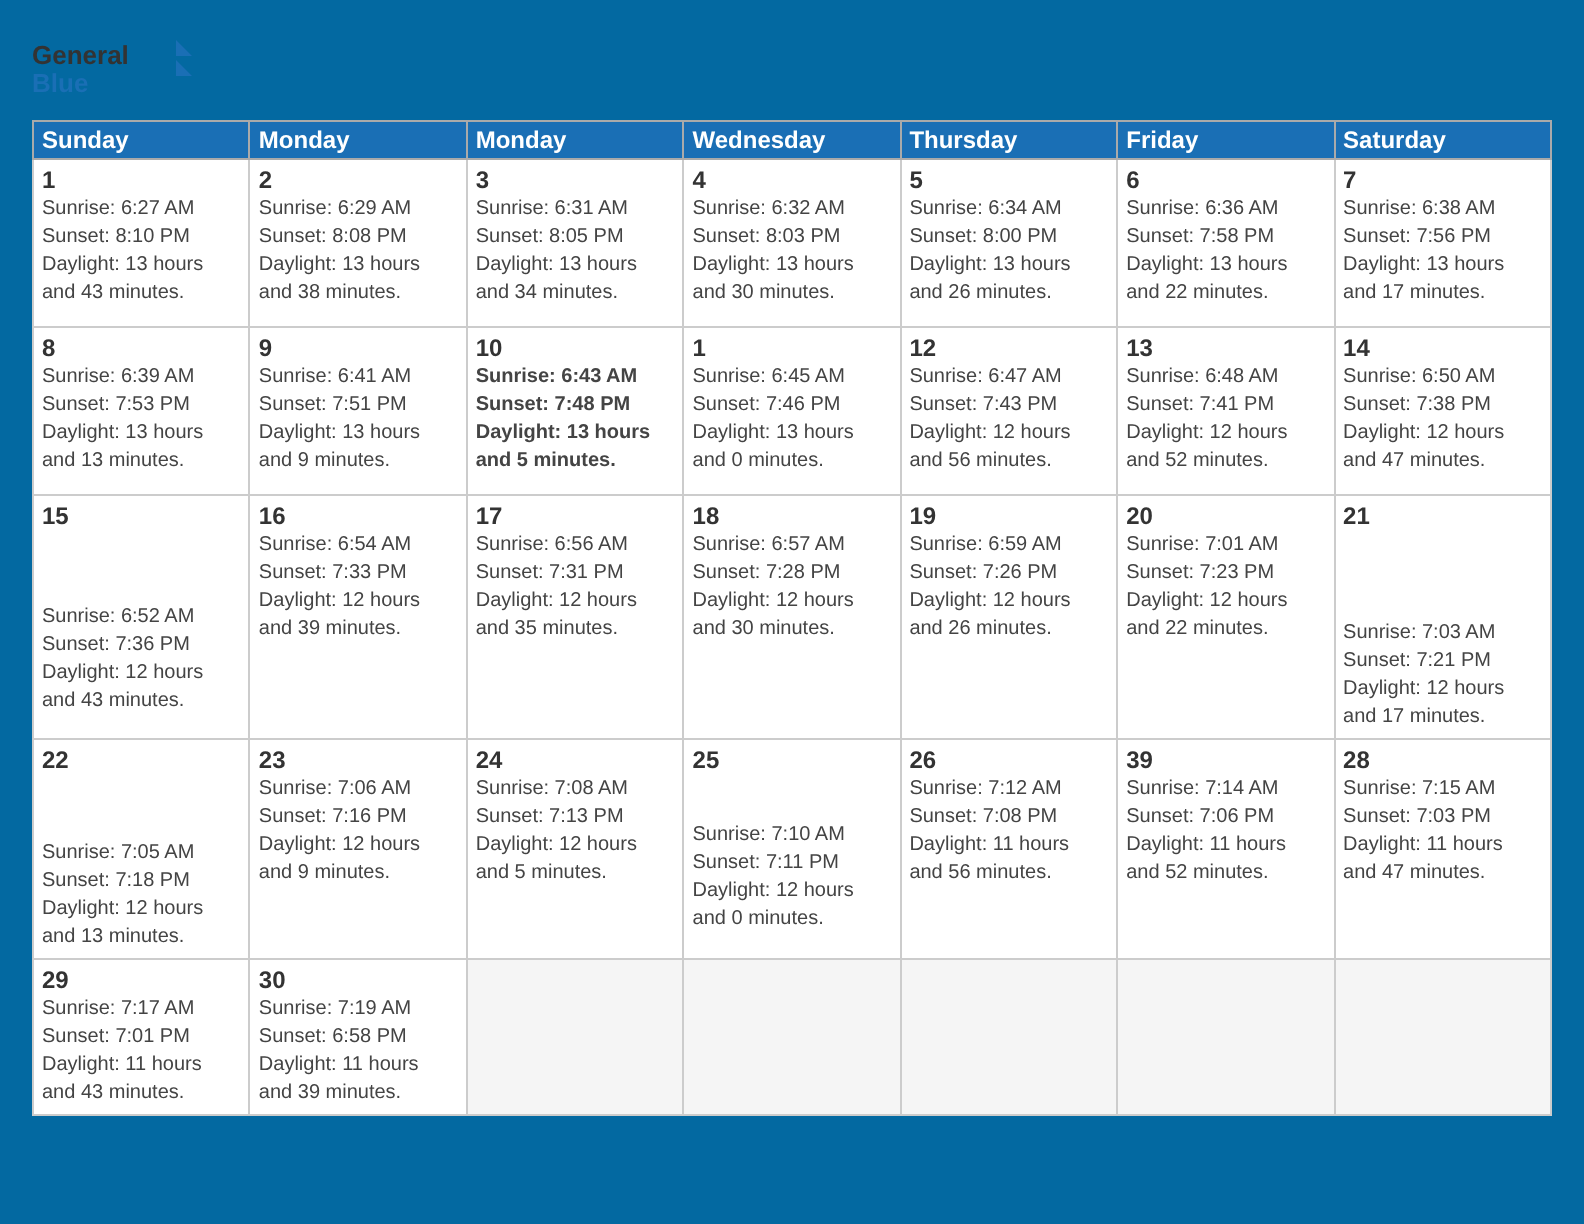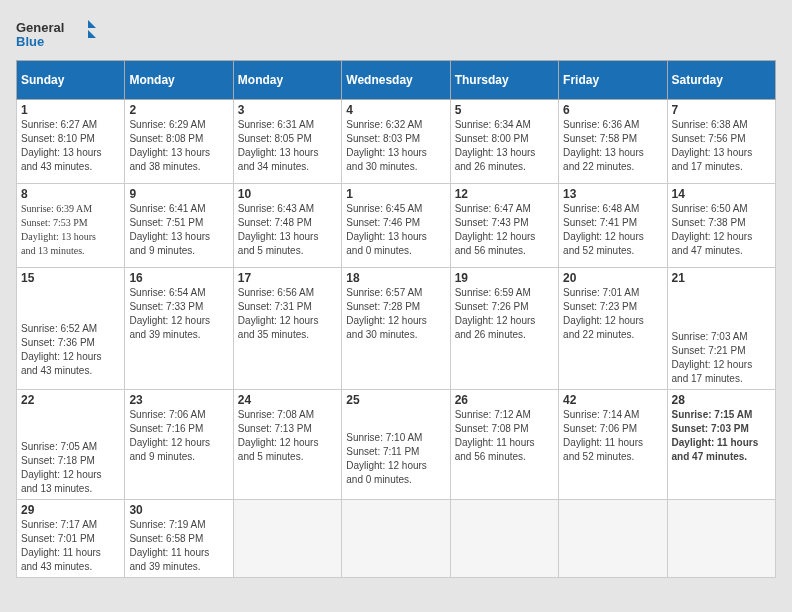--- a/index.html
+++ b/index.html
@@ -7,21 +7,21 @@
       font-family: Arial, sans-serif;
       background: #fff;
       width: 792px;
       height: 612px;
       overflow: hidden;
     }
     .page {
       width: 792px;
       height: 612px;
       padding: 16px 16px 12px 16px;
-      background: #e5e5e5;
+      background: #0369a1;
     }
     .header {
       display: flex;
       justify-content: space-between;
       align-items: flex-start;
       margin-bottom: 8px;
     }
     .logo {
       display: flex;
       align-items: center;
@@ -42,21 +42,21 @@
     .calendar {
       width: 100%;
       border-collapse: collapse;
       table-layout: fixed;
     }
     .calendar th {
       background: #1a6fb5;
       color: #fff;
       font-size: 12px;
       font-weight: bold;
-      padding: 12px 4px;
+      padding: 2px 4px;
       text-align: left;
       border: 1px solid #aaa;
     }
     .calendar td {
       border: 1px solid #ccc;
       vertical-align: top;
       padding: 3px 4px;
       font-size: 9.5px;
       color: #333;
       height: 84px;
@@ -160,35 +160,35 @@
             <span class="day-number">7</span>
             <div class="day-info" style="white-space: pre-line;">Sunrise: 6:38 AM
 Sunset: 7:56 PM
 Daylight: 13 hours
 and 17 minutes.</div>
           </td>
         </tr>
         <tr>
           <td>
             <span class="day-number">8</span>
-            <div class="day-info" style="white-space: pre-line; font-family: Liberation Serif, serif;">Sunrise: 6:39 AM
+            <div class="day-info" style="white-space: pre-line;">Sunrise: 6:39 AM
 Sunset: 7:53 PM
 Daylight: 13 hours
 and 13 minutes.</div>
           </td>
           <td>
             <span class="day-number">9</span>
             <div class="day-info" style="white-space: pre-line;">Sunrise: 6:41 AM
 Sunset: 7:51 PM
 Daylight: 13 hours
 and 9 minutes.</div>
           </td>
           <td>
             <span class="day-number">10</span>
-            <div class="day-info" style="white-space: pre-line;">Sunrise: 6:43 AM
+            <div class="day-info" style="white-space: pre-line; font-weight: bold;">Sunrise: 6:43 AM
 Sunset: 7:48 PM
 Daylight: 13 hours
 and 5 minutes.</div>
           </td>
           <td>
             <span class="day-number">1</span>
             <div class="day-info" style="white-space: pre-line;">Sunrise: 6:45 AM
 Sunset: 7:46 PM
 Daylight: 13 hours
 and 0 minutes.</div>
@@ -296,29 +296,29 @@
 and 0 minutes.</div>
           </td>
           <td>
             <span class="day-number">26</span>
             <div class="day-info" style="white-space: pre-line;">Sunrise: 7:12 AM
 Sunset: 7:08 PM
 Daylight: 11 hours
 and 56 minutes.</div>
           </td>
           <td>
-            <span class="day-number">42</span>
+            <span class="day-number">39</span>
             <div class="day-info" style="white-space: pre-line;">Sunrise: 7:14 AM
 Sunset: 7:06 PM
 Daylight: 11 hours
 and 52 minutes.</div>
           </td>
           <td>
             <span class="day-number">28</span>
-            <div class="day-info" style="white-space: pre-line; font-weight: bold;">Sunrise: 7:15 AM
+            <div class="day-info" style="white-space: pre-line;">Sunrise: 7:15 AM
 Sunset: 7:03 PM
 Daylight: 11 hours
 and 47 minutes.</div>
           </td>
         </tr>
         <tr>
           <td>
             <span class="day-number">29</span>
             <div class="day-info" style="white-space: pre-line;">Sunrise: 7:17 AM
 Sunset: 7:01 PM

